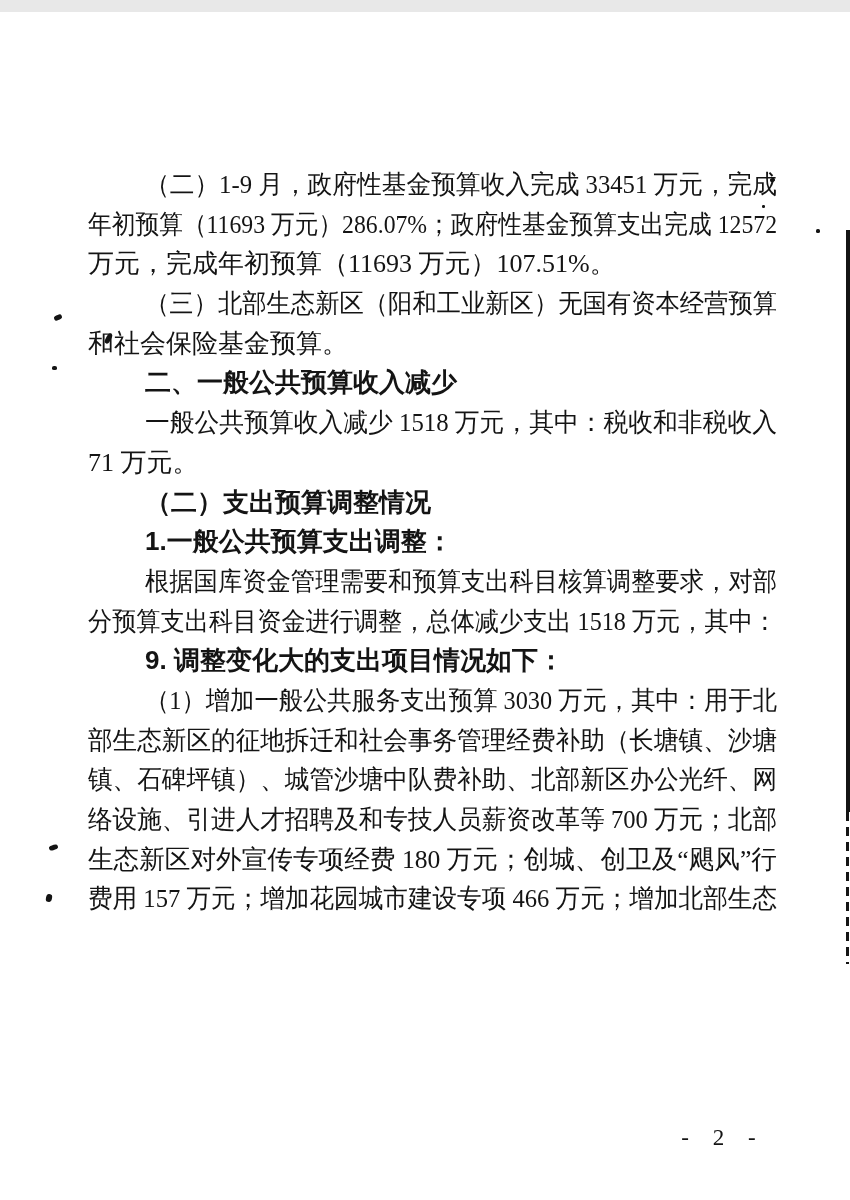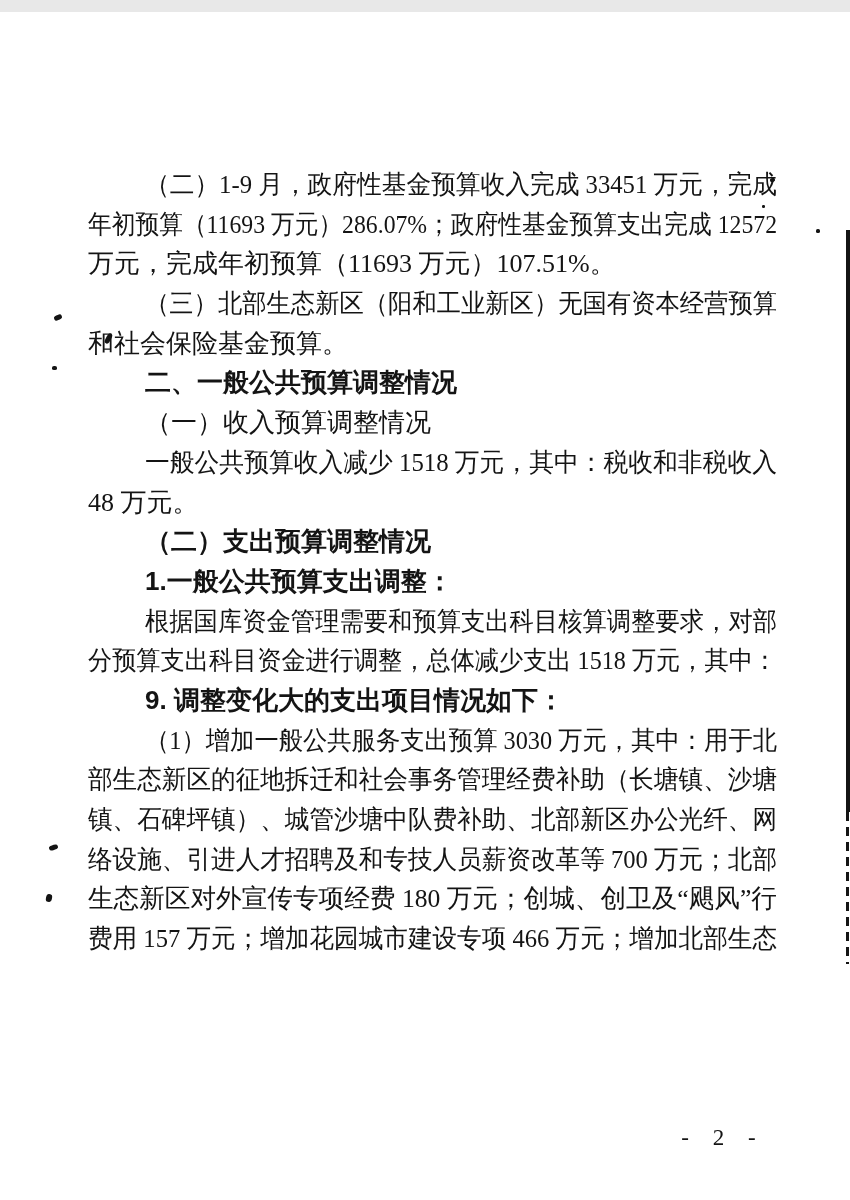--- a/index.html
+++ b/index.html
@@ -76,24 +76,23 @@
 </head>
 <body>
 
 <div class="page" style="background: rgb(255, 255, 255);">
   <main class="text-block">
       <div class="line indent"><span class="line-text" style="transform: scaleX(0.95013);">（二）1-9 月，政府性基金预算收入完成 33451 万元，完成</span></div>
       <div class="line"><span class="line-text" style="transform: scaleX(0.912337);">年初预算（11693 万元）286.07%；政府性基金预算支出完成 12572</span></div>
       <div class="line"><span class="line-text">万元，完成年初预算（11693 万元）107.51%。</span></div>
       <div class="line indent"><span class="line-text" style="transform: scaleX(0.934911);">（三）北部生态新区（阳和工业新区）无国有资本经营预算</span></div>
       <div class="line"><span class="line-text">和社会保险基金预算。</span></div>
-      <div class="line indent bold"><span class="line-text">二、一般公共预算调整情况</span></div>
-      <div class="line indent"><span class="line-text">（一）收入预算调整情况</span></div>
+      <div class="line indent bold"><span class="line-text">二、一般公共预算收入减少</span></div>
       <div class="line indent"><span class="line-text" style="transform: scaleX(0.953243);">一般公共预算收入减少 1518 万元，其中：税收和非税收入</span></div>
-      <div class="line"><span class="line-text">48 万元。</span></div>
+      <div class="line"><span class="line-text">71 万元。</span></div>
       <div class="line indent bold"><span class="line-text">（二）支出预算调整情况</span></div>
       <div class="line indent bold"><span class="line-text">1.一般公共预算支出调整：</span></div>
       <div class="line indent"><span class="line-text" style="transform: scaleX(0.934911);">根据国库资金管理需要和预算支出科目核算调整要求，对部</span></div>
       <div class="line"><span class="line-text" style="transform: scaleX(0.929825);">分预算支出科目资金进行调整，总体减少支出 1518 万元，其中：</span></div>
       <div class="line indent bold"><span class="line-text">9. 调整变化大的支出项目情况如下：</span></div>
       <div class="line indent"><span class="line-text" style="transform: scaleX(0.934911);">（1）增加一般公共服务支出预算 3030 万元，其中：用于北</span></div>
       <div class="line"><span class="line-text" style="transform: scaleX(0.946429);">部生态新区的征地拆迁和社会事务管理经费补助（长塘镇、沙塘</span></div>
       <div class="line"><span class="line-text" style="transform: scaleX(0.946429);">镇、石碑坪镇）、城管沙塘中队费补助、北部新区办公光纤、网</span></div>
       <div class="line"><span class="line-text" style="transform: scaleX(0.946429);">络设施、引进人才招聘及和专技人员薪资改革等 700 万元；北部</span></div>
       <div class="line"><span class="line-text" style="transform: scaleX(0.985562);">生态新区对外宣传专项经费 180 万元；创城、创卫及“飓风”行</span></div>

